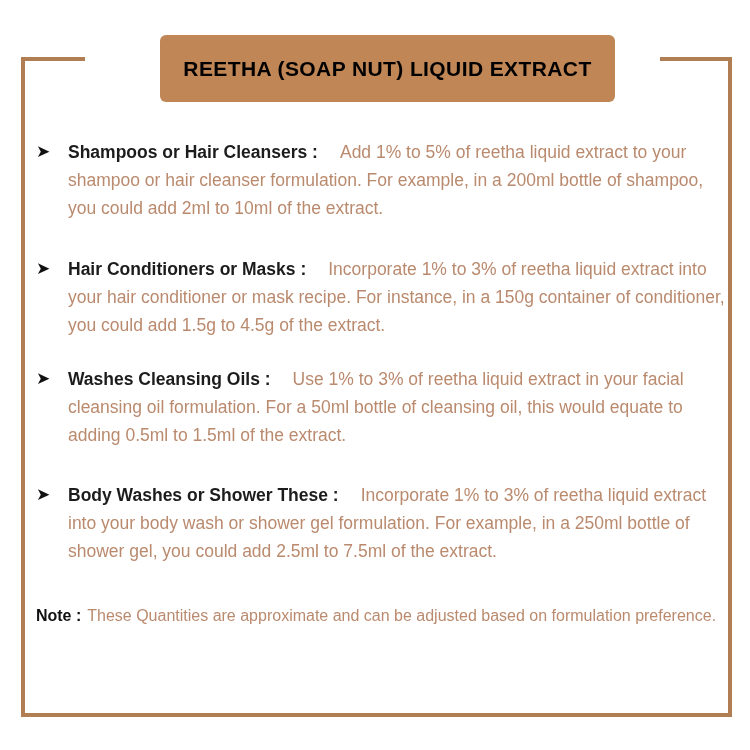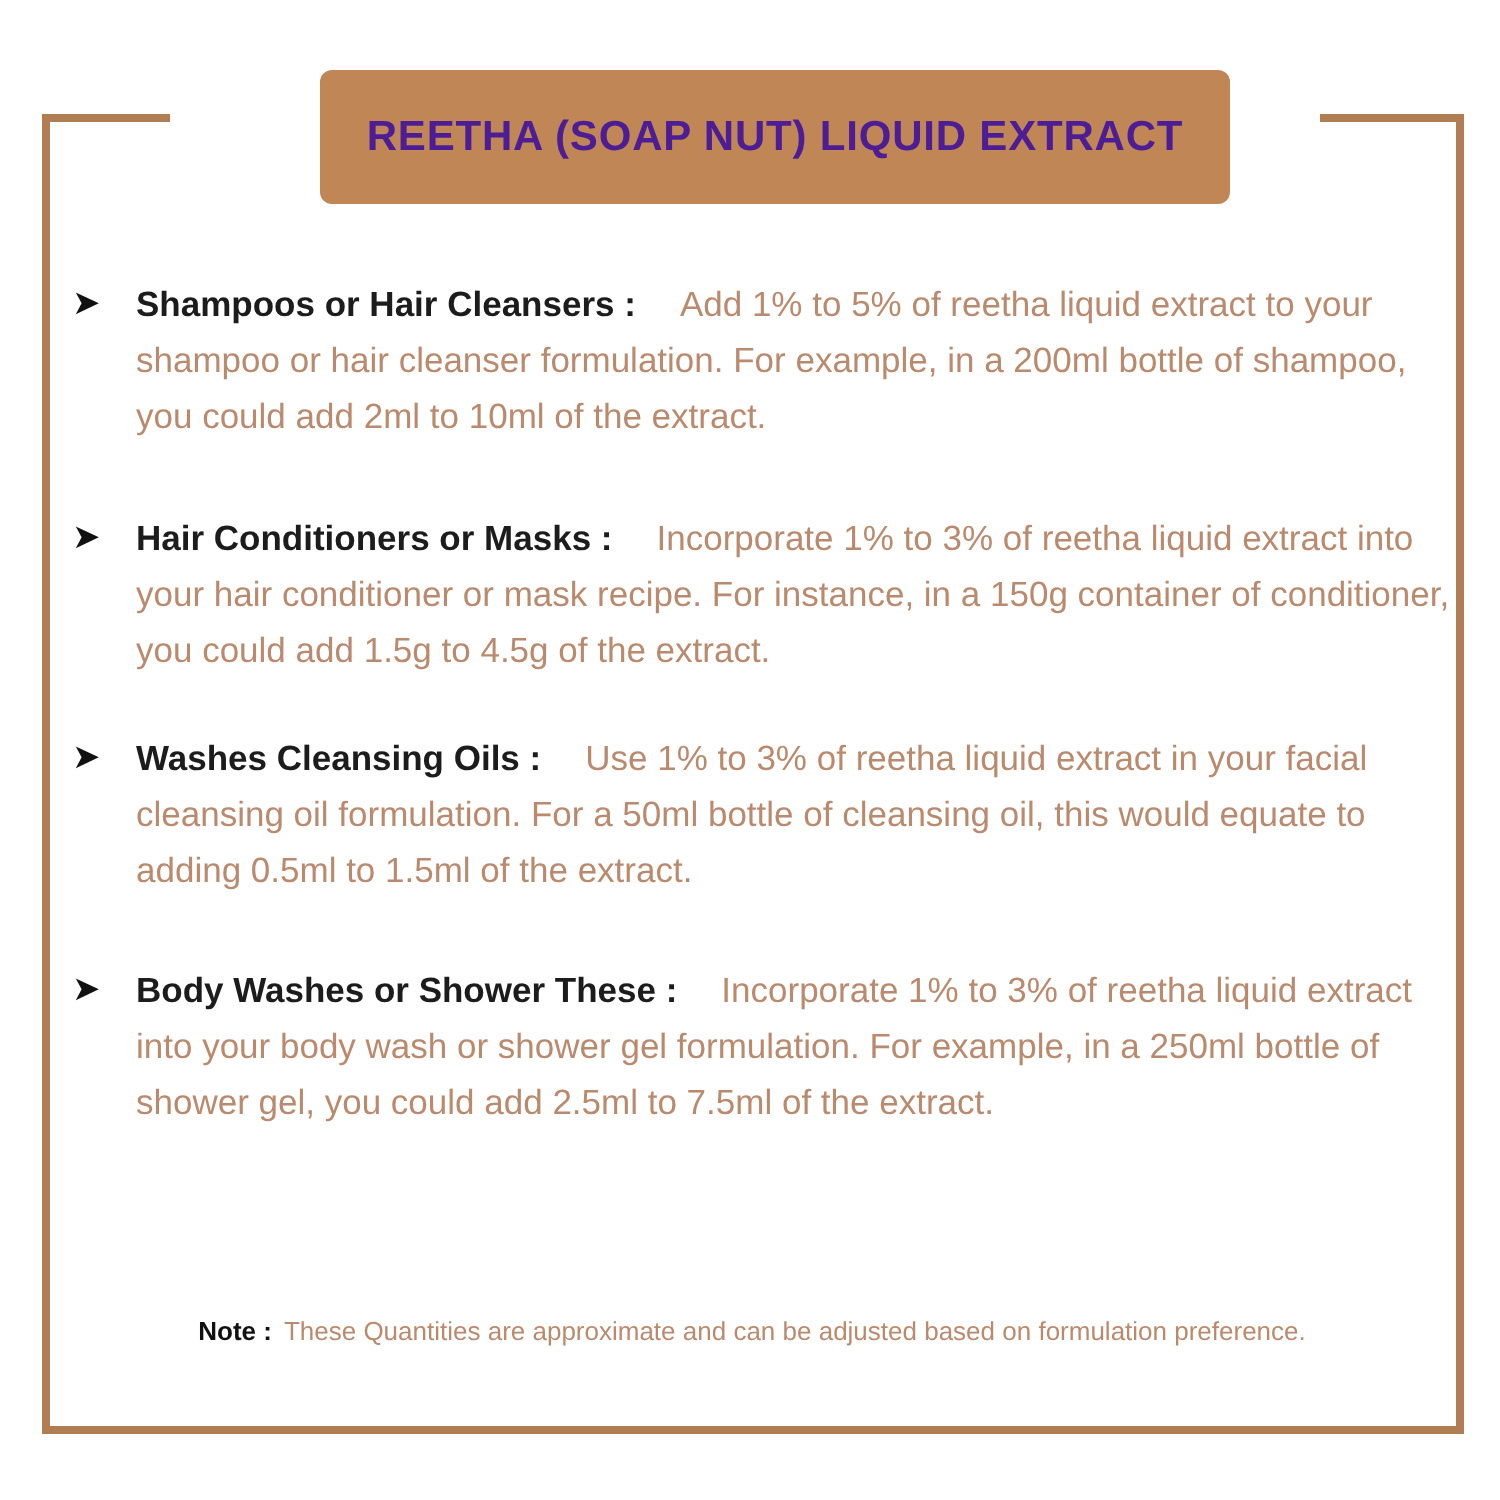--- a/index.html
+++ b/index.html
@@ -19,42 +19,42 @@
   .frame-top-left  { left: 21px;  top: 57px;  width: 64px;  height: 4px; }
   .frame-top-right { left: 660px; top: 57px;  width: 72px;  height: 4px; }
 
   
   .header-box {
     position: absolute; left: 160px; top: 35px; width: 455px; height: 67px;
     background: #c08655; border-radius: 6px;
     display: flex; flex-direction: column; align-items: center; justify-content: center;
   }
   .header-line {
-    color: #4c1d95; font-weight: bold; font-size: 21px; line-height: 31px;
+    color: #000000; font-weight: bold; font-size: 21px; line-height: 31px;
     letter-spacing: 0.4px; text-align: center; white-space: nowrap;
   }
 
   
   .section { position: absolute; left: 36px; width: 692px; padding-left: 32px; }
   .s1 { top: 138px; }
   .s2 { top: 255px; }
   .s3 { top: 365px; }
   .s4 { top: 481px; }
   .bullet {
     position: absolute; left: 0; top: 0;
     color: #111111; font-size: 17px; line-height: 28px;
   }
   .section-text { font-size: 17.5px; line-height: 28px; width: 660px; }
   .section-heading { color: #1c1c1c; font-weight: bold; margin-right: 22px; }
   .section-body { color: #ba8a6e; }
 
   
   .note {
-    position: absolute; left: 30px; top: 650px; width: 692px;
-    text-align: center; font-size: 13px; line-height: 31px;
+    position: absolute; left: 30px; top: 600px; width: 692px;
+    text-align: center; font-size: 16px; line-height: 31px;
   }
   .note-label { color: #111111; font-weight: bold; margin-right: 6px; }
   .note-text { color: #ba8a6e; }
 </style>
 </head>
 <body>
 
 <div class="canvas">
 
   <div class="frame frame-left"></div>

